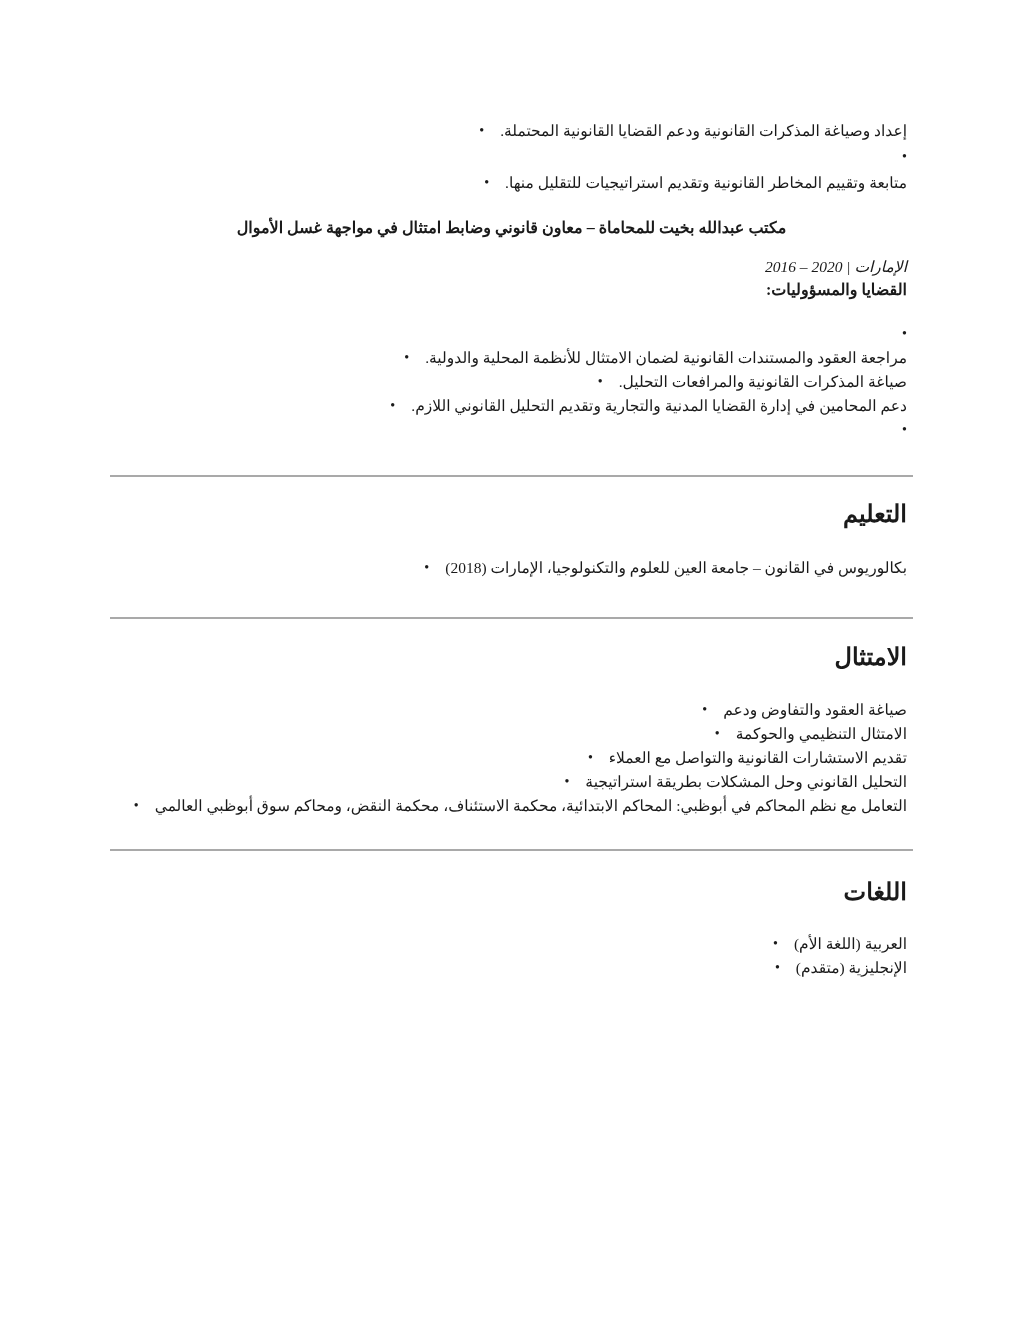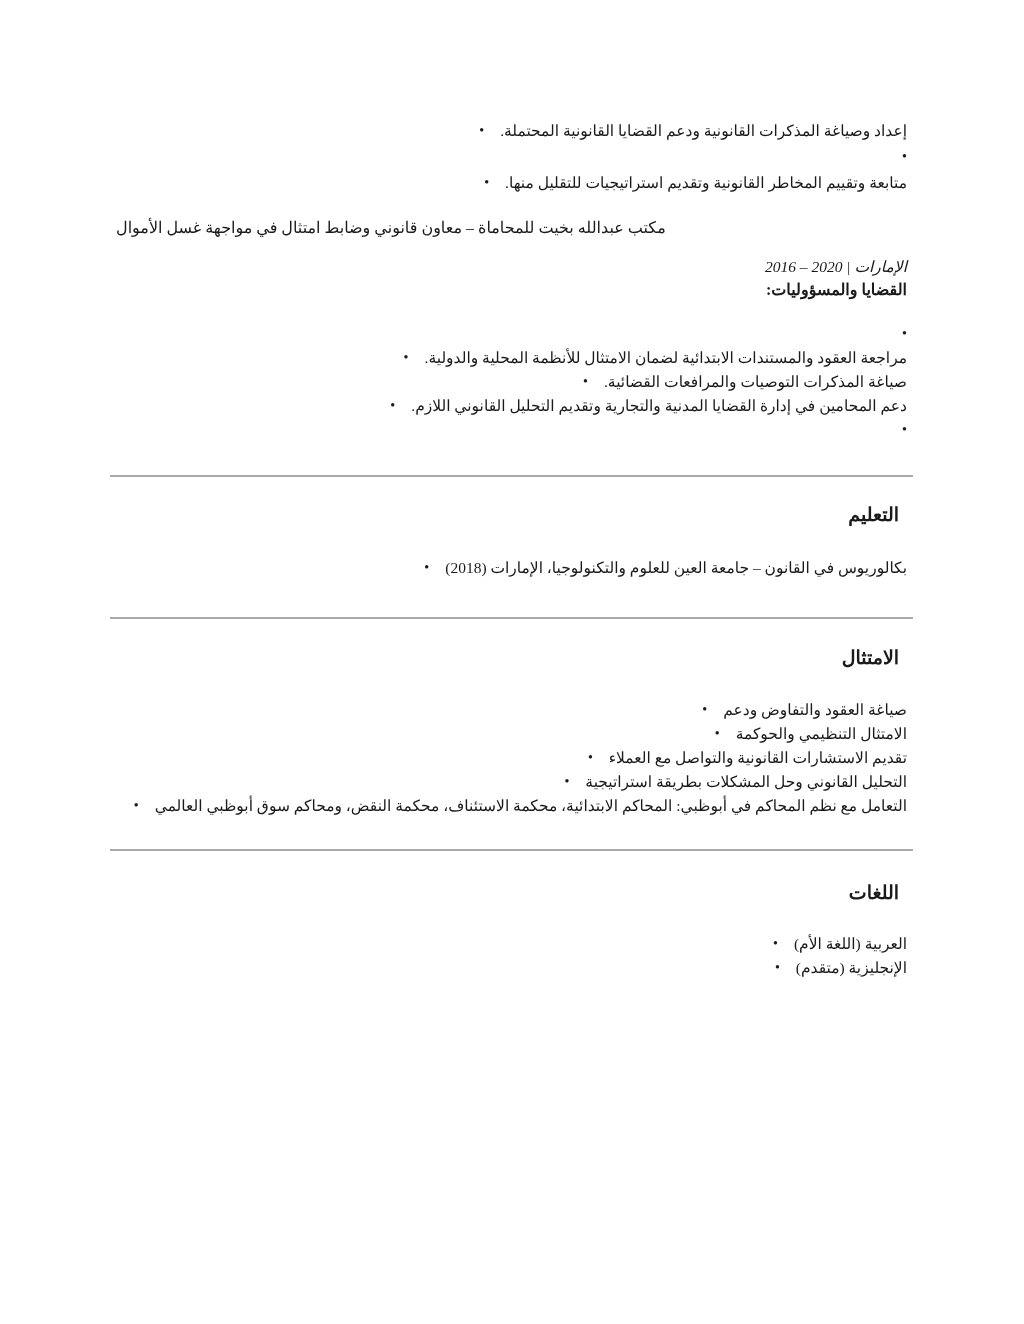--- a/index.html
+++ b/index.html
@@ -34,22 +34,22 @@
     font-size:14px;
     line-height:inherit;
   }
   .bline .txt{
     direction:rtl;
     text-align:right;
   }
   .blist.top .bline{line-height:26px;}
   .jobtitle{
     margin-top:20px;
-    direction:rtl;text-align:left;
-    font-weight:normal;font-size:16px;line-height:23px;
+    direction:rtl;text-align:center;
+    font-weight:bold;font-size:16px;line-height:23px;
   }
   .jobmeta{
     direction:rtl;text-align:right;
     font-style:italic;font-size:15.5px;line-height:23px;margin-top:16px;
   }
   .taskslabel{
     direction:rtl;text-align:right;
     font-weight:bold;font-size:16px;line-height:23px;
   }
   .blist.resp{margin-top:21px;}
@@ -57,22 +57,22 @@
     border:none;
     border-top:2px solid #a9a9a9;
     height:0;
     margin:0 -6px;
   }
   .divider.d1{margin-top:33px;}
   .divider.d2{margin-top:37px;}
   .divider.d3{margin-top:31px;}
   .sechead{
     direction:rtl;text-align:right;
-    font-weight:bold;font-size:19px;line-height:25px;
-    margin:8px;
+    font-weight:bold;font-size:24px;line-height:25px;
+    margin:0;
   }
   .sechead.edu{margin-top:25px;}
   .blist.edu{margin-top:29px;}
   .sechead.skills{margin-top:26px;}
   .blist.skills{margin-top:28px;}
   .sechead.lang{margin-top:29px;}
   .blist.lang{margin-top:27px;}
 </style>
 </head>
 <body>
@@ -99,25 +99,25 @@
     <div class="jobmeta">الإمارات | 2020 – 2016</div>
 
     <div class="taskslabel">القضايا والمسؤوليات:</div>
 
     <div class="blist resp">
         <div class="bline">
           <span class="dot">•</span>
         </div>
         <div class="bline">
           <span class="dot">•</span>
-          <span class="txt" dir="rtl">مراجعة العقود والمستندات الابتدائية لضمان الامتثال للأنظمة المحلية والدولية.</span>
+          <span class="txt" dir="rtl">مراجعة العقود والمستندات القانونية لضمان الامتثال للأنظمة المحلية والدولية.</span>
         </div>
         <div class="bline">
           <span class="dot">•</span>
-          <span class="txt" dir="rtl">صياغة المذكرات التوصيات والمرافعات القضائية.</span>
+          <span class="txt" dir="rtl">صياغة المذكرات القانونية والمرافعات التحليل.</span>
         </div>
         <div class="bline">
           <span class="dot">•</span>
           <span class="txt" dir="rtl">دعم المحامين في إدارة القضايا المدنية والتجارية وتقديم التحليل القانوني اللازم.</span>
         </div>
         <div class="bline">
           <span class="dot">•</span>
         </div>
       </div>
 

